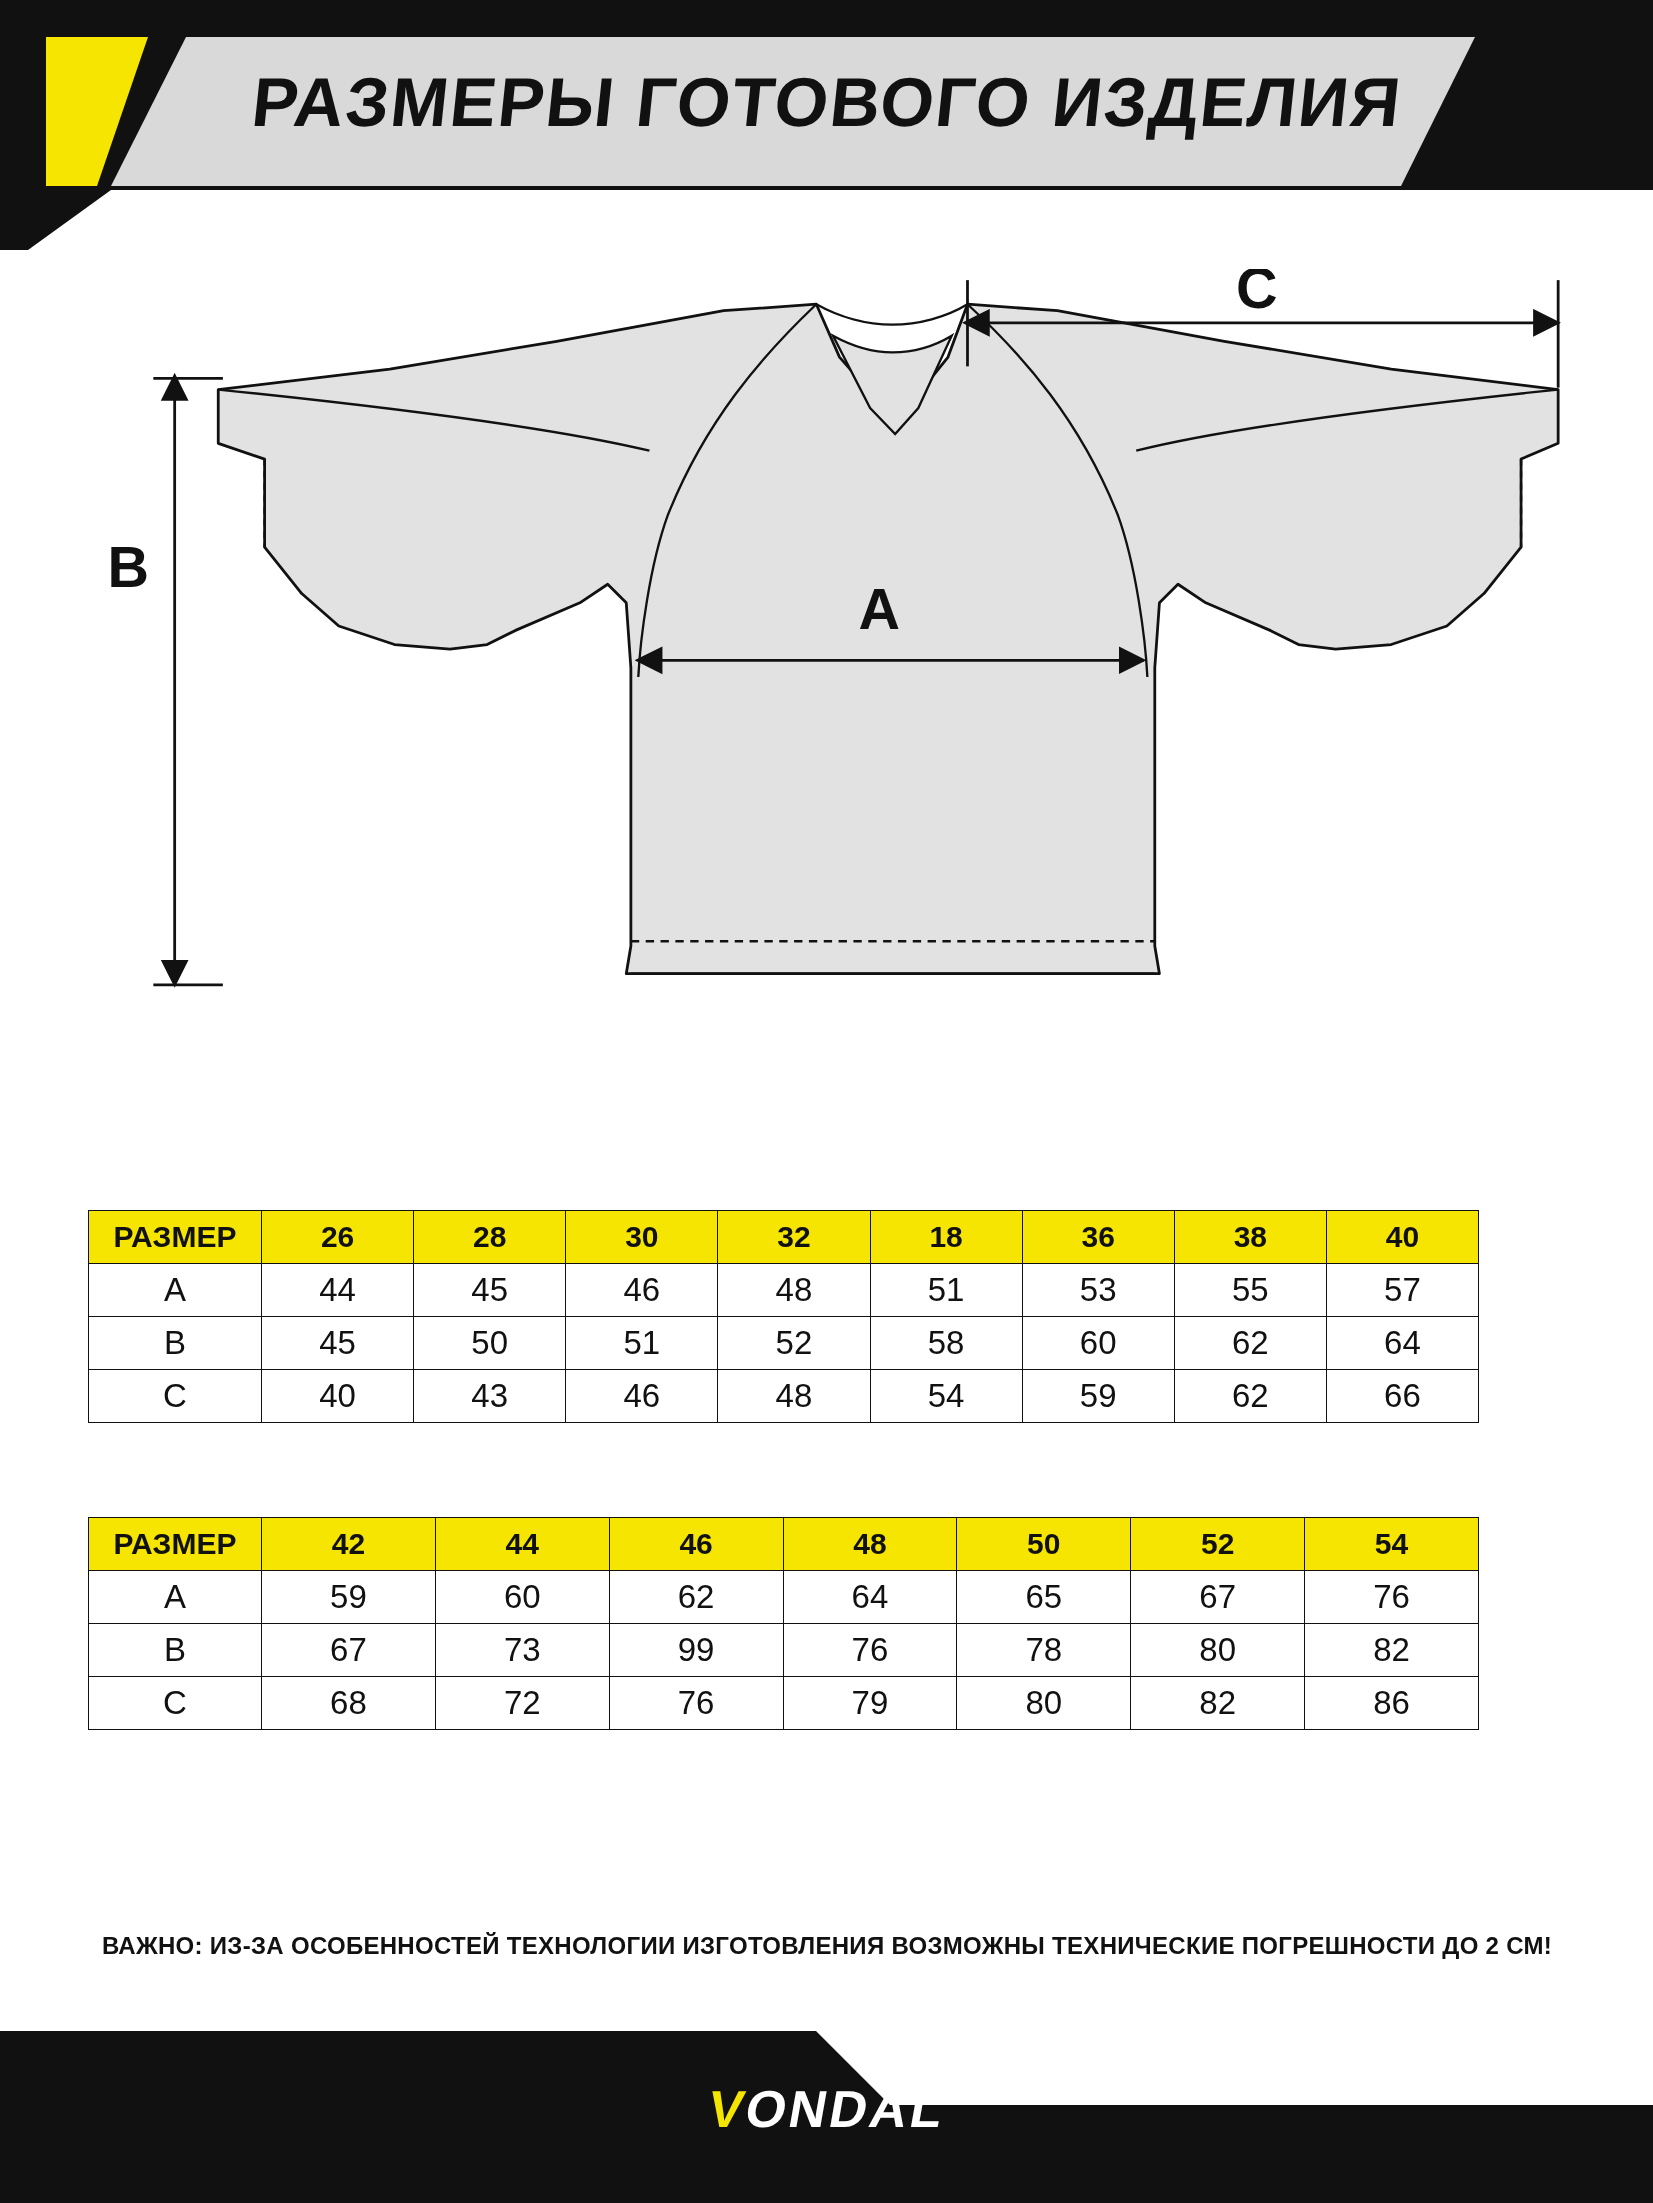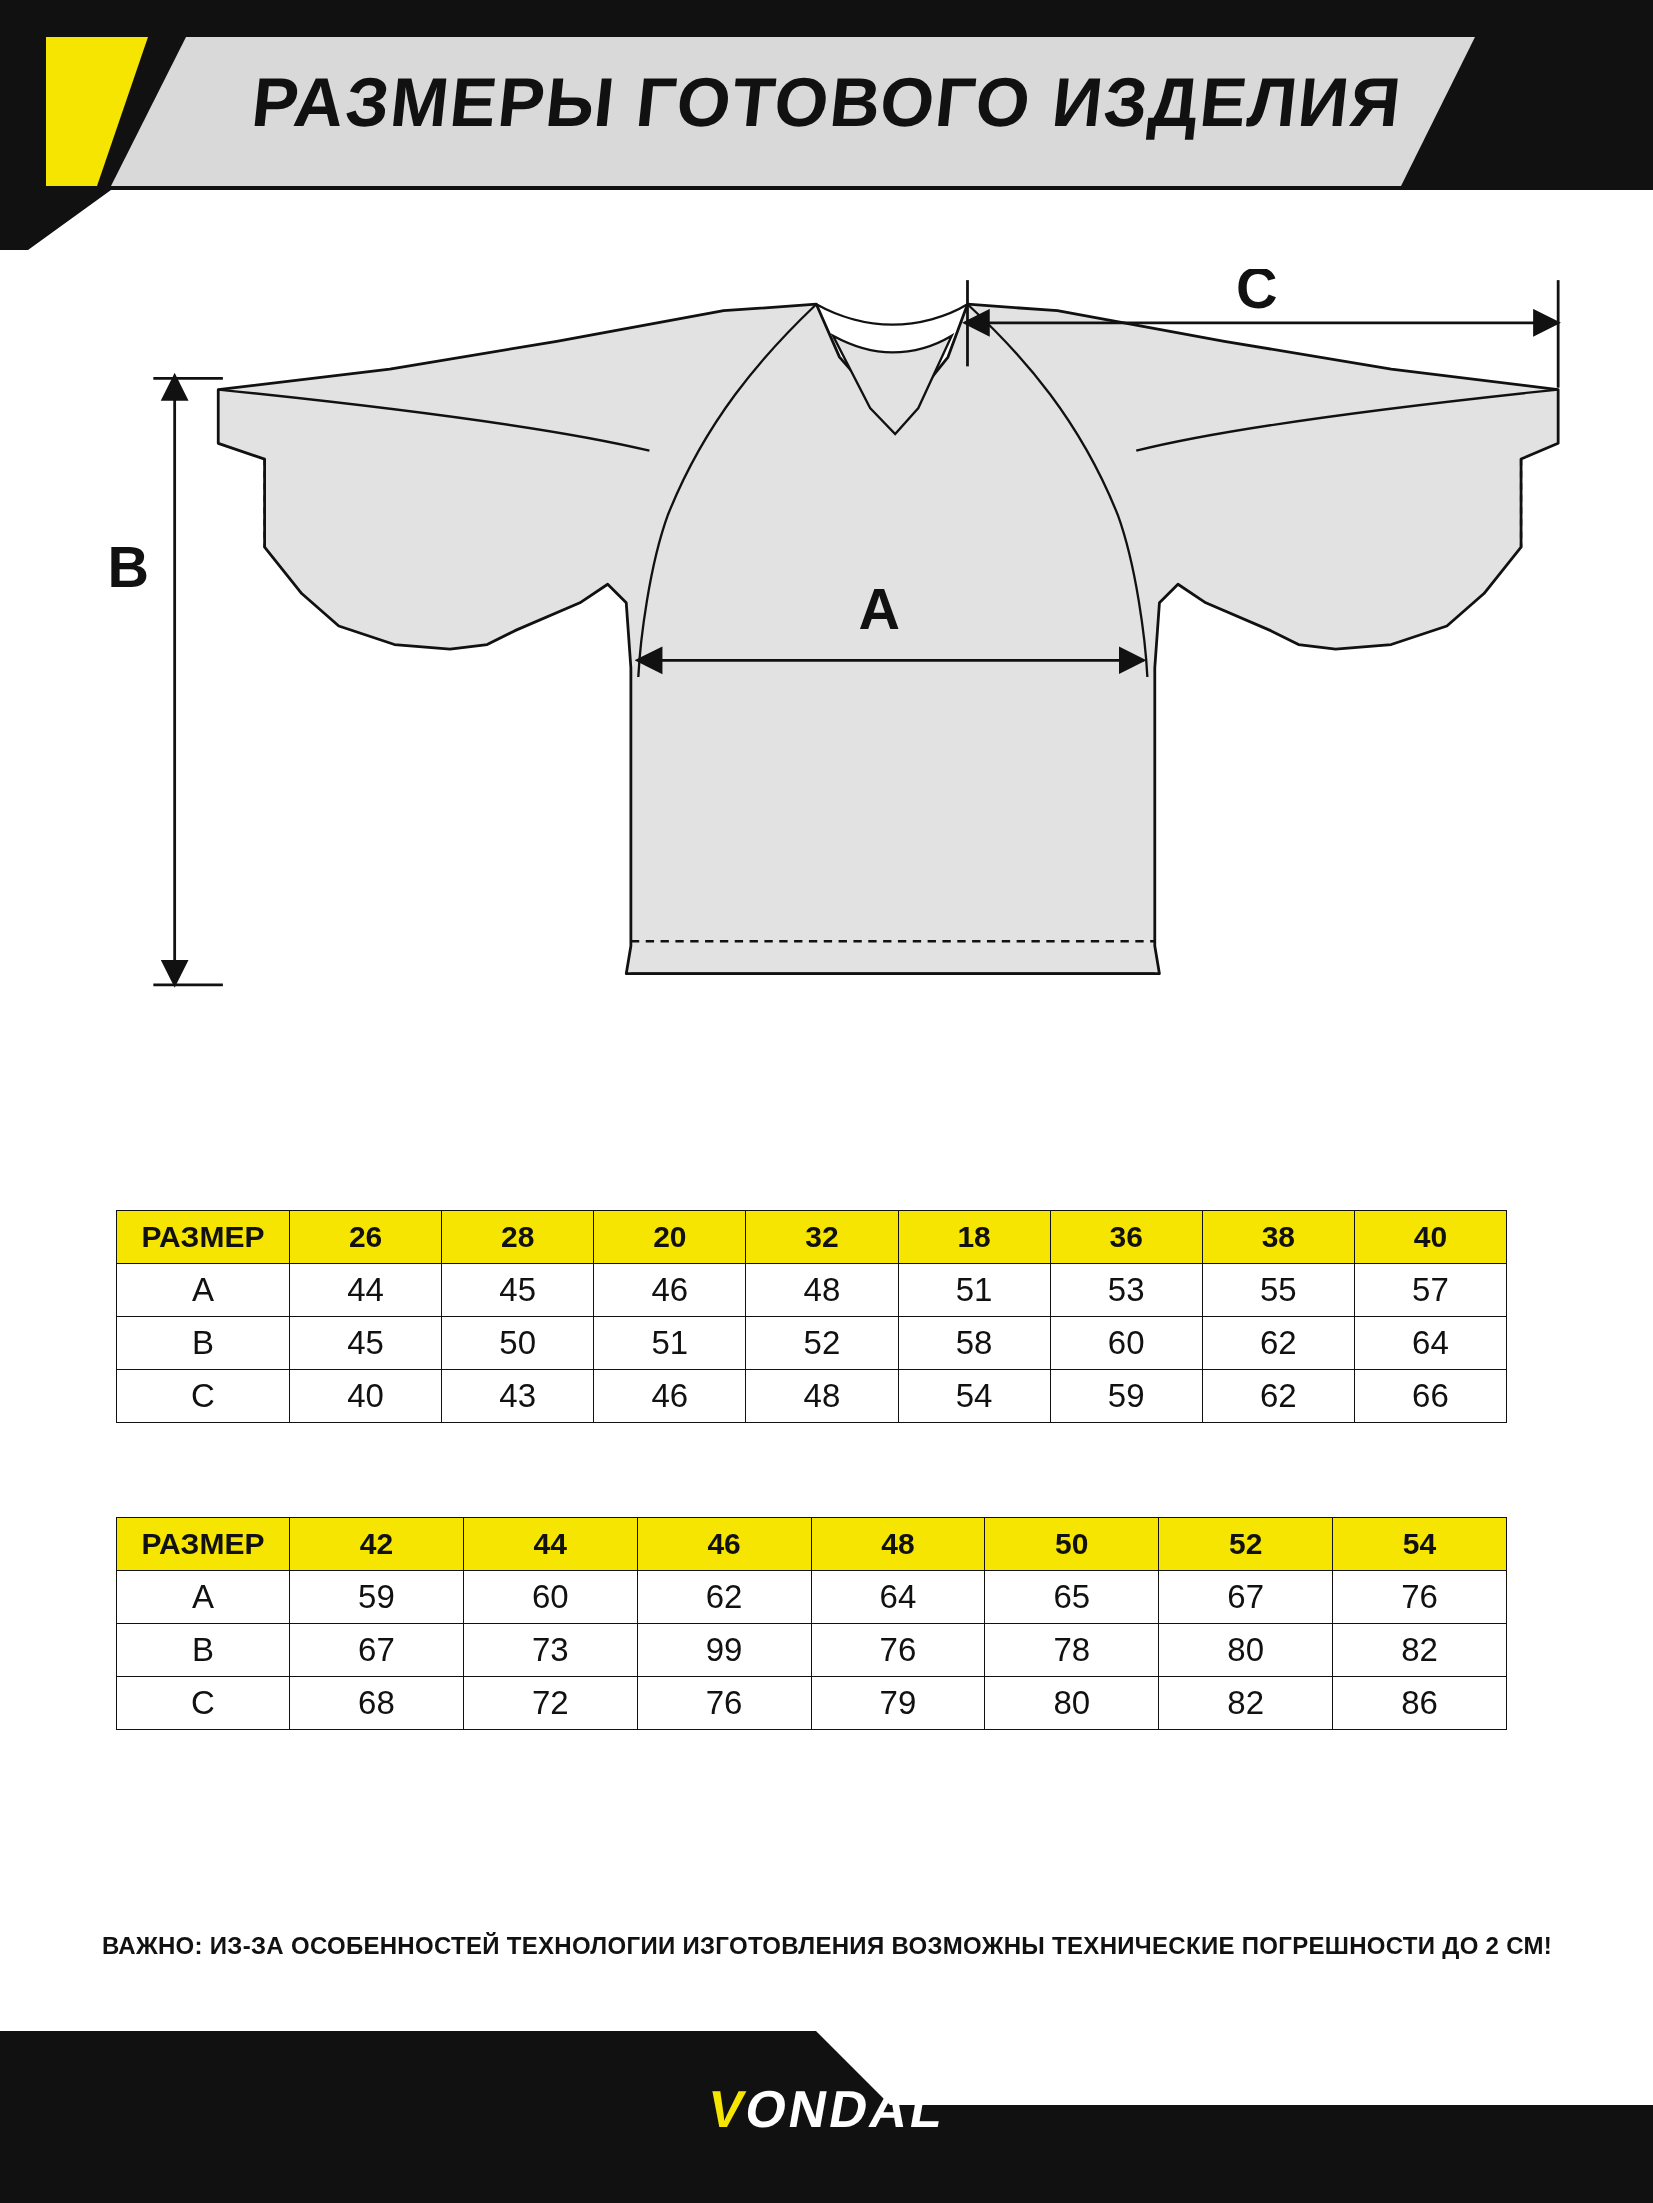--- a/index.html
+++ b/index.html
@@ -67,21 +67,20 @@
     width: 1654px;
     height: 918px;
   }
   .diagram svg { display: block; }
 
   
   .table-wrap {
     position: absolute;
     left: 88px;
     width: 1391px;
-    margin-left: 28px;
   }
   .table-wrap.t1 { top: 1210px; }
   .table-wrap.t2 { top: 1517px; }
 
   table.size-table {
     border-collapse: collapse;
     width: 1391px;
     table-layout: fixed;
   }
   table.size-table td, table.size-table th {
@@ -228,21 +227,21 @@
   </svg>
 </div>
 
 <div class="table-wrap t1">
   <table class="size-table">
     <thead>
       <tr>
         <th class="hdr-label col-first">РАЗМЕР</th>
         <th>26</th>
         <th>28</th>
-        <th>20</th>
+        <th>30</th>
         <th>32</th>
         <th>18</th>
         <th>36</th>
         <th>38</th>
         <th>40</th>
       </tr>
     </thead>
     <tbody>
       <tr>
         <td class="row-label col-first">A</td>

